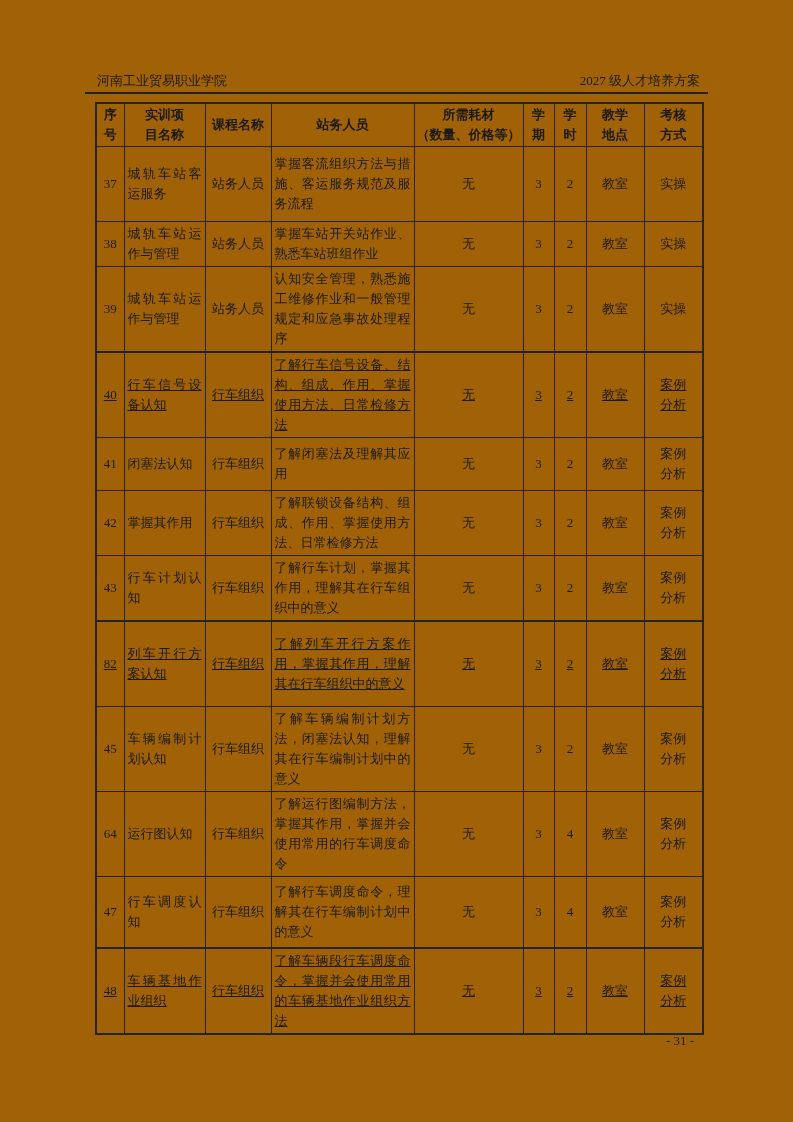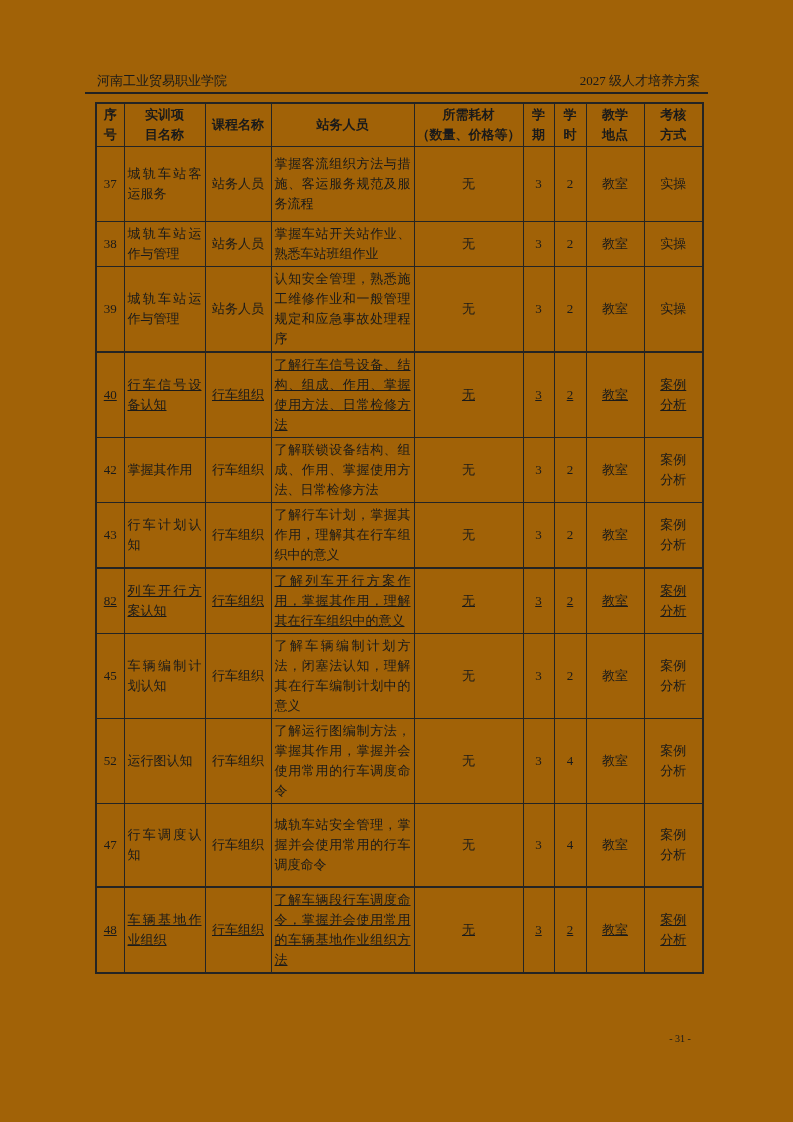--- a/index.html
+++ b/index.html
@@ -54,21 +54,21 @@
   tbody tr:nth-child(8)  { height: 85px; }
   tbody tr:nth-child(9)  { height: 82px; }
   tbody tr:nth-child(10) { height: 83px; }
   tbody tr:nth-child(11) { height: 72px; }
   tbody tr:nth-child(12) { height: 85px; }
   tr.sect td { border-top-width: 2px; text-decoration: underline; }
   .page-number {
     position: absolute;
     left: 650px; top: 1033px; width: 60px;
     text-align: center;
-    font-size: 10px;
+    font-size: 13px;
   }
 </style>
 </head>
 <body>
 
 <div class="page">
 
   <div class="doc-header">
     <span>河南工业贸易职业学院</span>
     <span>2027 级人才培养方案</span>
@@ -147,20 +147,32 @@
         <td>行车组织</td>
         <td class="objective">了解行车信号设备、结构、组成、作用、掌握使用方法、日常检修方法</td>
         <td>无</td>
         <td>3</td>
         <td>2</td>
         <td>教室</td>
         <td>案例
 分析</td>
       </tr>
       <tr>
+        <td>41</td>
+        <td class="project">闭塞法认知</td>
+        <td>行车组织</td>
+        <td class="objective">了解闭塞法及理解其应用</td>
+        <td>无</td>
+        <td>3</td>
+        <td>2</td>
+        <td>教室</td>
+        <td>案例
+分析</td>
+      </tr>
+      <tr>
         <td>42</td>
         <td class="project">掌握其作用</td>
         <td>行车组织</td>
         <td class="objective">了解联锁设备结构、组成、作用、掌握使用方法、日常检修方法</td>
         <td>无</td>
         <td>3</td>
         <td>2</td>
         <td>教室</td>
         <td>案例
 分析</td>
@@ -195,36 +207,36 @@
         <td>行车组织</td>
         <td class="objective">了解车辆编制计划方法，闭塞法认知，理解其在行车编制计划中的意义</td>
         <td>无</td>
         <td>3</td>
         <td>2</td>
         <td>教室</td>
         <td>案例
 分析</td>
       </tr>
       <tr>
-        <td>52</td>
+        <td>64</td>
         <td class="project">运行图认知</td>
         <td>行车组织</td>
         <td class="objective">了解运行图编制方法，掌握其作用，掌握并会使用常用的行车调度命令</td>
         <td>无</td>
         <td>3</td>
         <td>4</td>
         <td>教室</td>
         <td>案例
 分析</td>
       </tr>
       <tr>
         <td>47</td>
         <td class="project">行车调度认知</td>
         <td>行车组织</td>
-        <td class="objective">城轨车站安全管理，掌握并会使用常用的行车调度命令</td>
+        <td class="objective">了解行车调度命令，理解其在行车编制计划中的意义</td>
         <td>无</td>
         <td>3</td>
         <td>4</td>
         <td>教室</td>
         <td>案例
 分析</td>
       </tr>
       <tr class="sect">
         <td>48</td>
         <td class="project">车辆基地作业组织</td>

